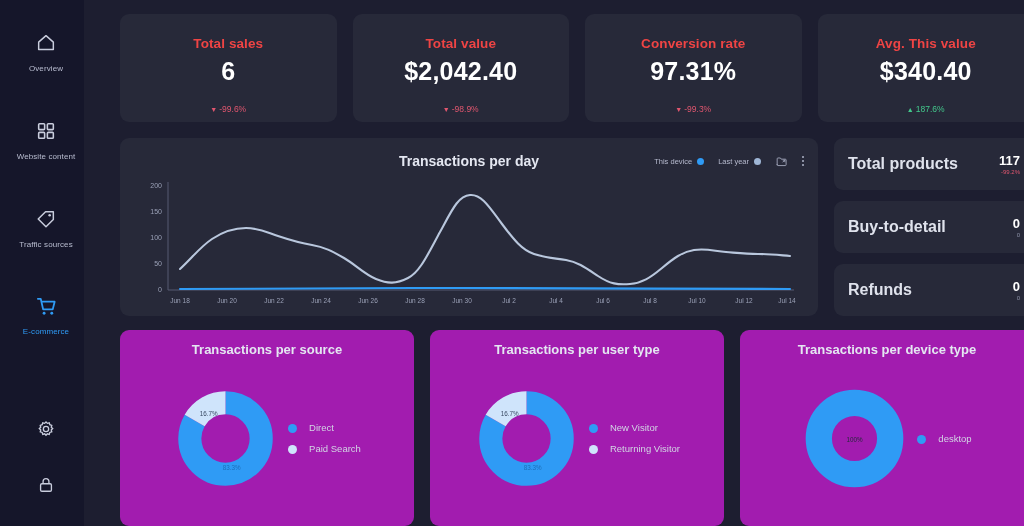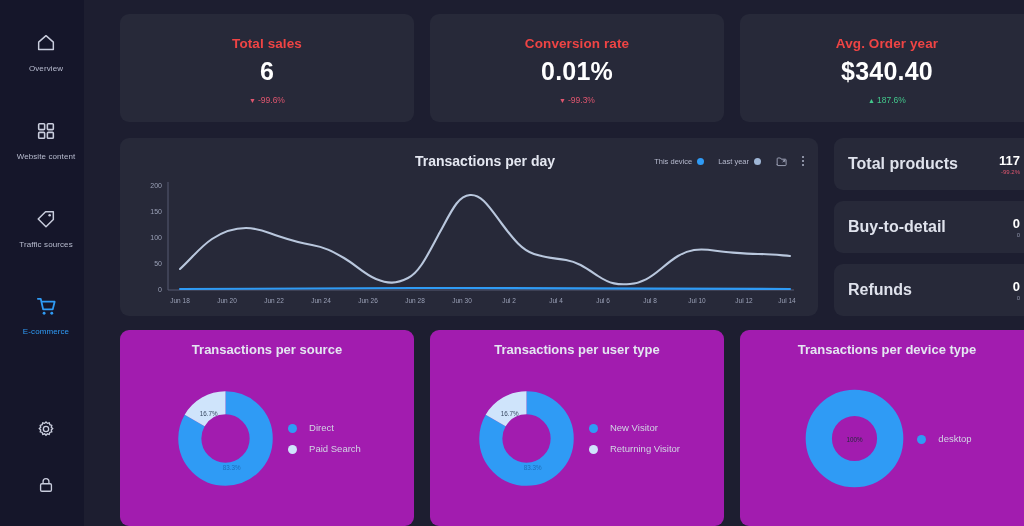--- a/index.html
+++ b/index.html
@@ -41,35 +41,35 @@
   }
 
   .kpi-row { display:flex; gap:16px; padding:0 0 0 36px; padding-right:0; }
   .kpi-card {
     flex:1; height:108px; background:#272939;
     border-radius:9px; display:flex; flex-direction:column;
     align-items:center; padding-top:22px;
   }
   .kpi-title { font-size:13.5px; color:#ef4444; font-weight:bold; letter-spacing:.1px; }
   .kpi-value { font-size:25px; font-weight:bold; color:#ffffff; margin-top:6px; letter-spacing:.2px; }
-  .kpi-delta { font-size:8.5px; margin-top:9px; display:flex; align-items:center; gap:2px; }
+  .kpi-delta { font-size:8.5px; margin-top:18px; display:flex; align-items:center; gap:2px; }
   .kpi-delta.neg { color:#e0566f; }
   .kpi-delta.pos { color:#43c88c; }
   .arrow { font-size:7px; line-height:1; }
 
   
   .chart-row { display:flex; gap:16px; padding:16px 0 0 36px; }
   .chart-card {
     flex:1; height:178px; background:#272939;
     border-radius:9px; position:relative; padding:12px 14px 8px 14px;
   }
   .chart-head { display:flex; align-items:center; position:relative; height:22px; }
   .chart-title {
     font-size:14px; font-weight:bold; color:#e4e7f1;
-    position:absolute; left:50%; transform:translateX(-50%);margin-left:16px;
+    position:absolute; left:50%; transform:translateX(-50%);
   }
   .chart-tools {
     margin-left:auto; display:flex; align-items:center; gap:14px;
   }
   .legend-toggle { display:flex; align-items:center; gap:5px; cursor:pointer; }
   .legend-toggle .tx { font-size:7.5px; color:#b6bace; }
   .dot { width:7px; height:7px; border-radius:50%; }
   .dot.primary { background:#2f9bf5; }
   .dot.secondary { background:#9fb6d6; }
   .tool-icon { cursor:pointer; opacity:.85; display:flex; }
@@ -186,29 +186,37 @@
     <div class="kpi-row">
       <div class="kpi-card">
         <div class="kpi-title">Total sales</div>
         <div class="kpi-value">6</div>
         <div class="kpi-delta neg">
           <span class="arrow">▼</span>
           <span>-99.6%</span>
         </div>
       </div>
       <div class="kpi-card">
+        <div class="kpi-title">Total value</div>
+        <div class="kpi-value">$2,042.40</div>
+        <div class="kpi-delta neg">
+          <span class="arrow">▼</span>
+          <span>-98.9%</span>
+        </div>
+      </div>
+      <div class="kpi-card">
         <div class="kpi-title">Conversion rate</div>
-        <div class="kpi-value">0.01%</div>
+        <div class="kpi-value">97.31%</div>
         <div class="kpi-delta neg">
           <span class="arrow">▼</span>
           <span>-99.3%</span>
         </div>
       </div>
       <div class="kpi-card">
-        <div class="kpi-title">Avg. Order year</div>
+        <div class="kpi-title">Avg. This value</div>
         <div class="kpi-value">$340.40</div>
         <div class="kpi-delta pos">
           <span class="arrow">▲</span>
           <span>187.6%</span>
         </div>
       </div>
     </div>
 
     <div class="chart-row">
 

